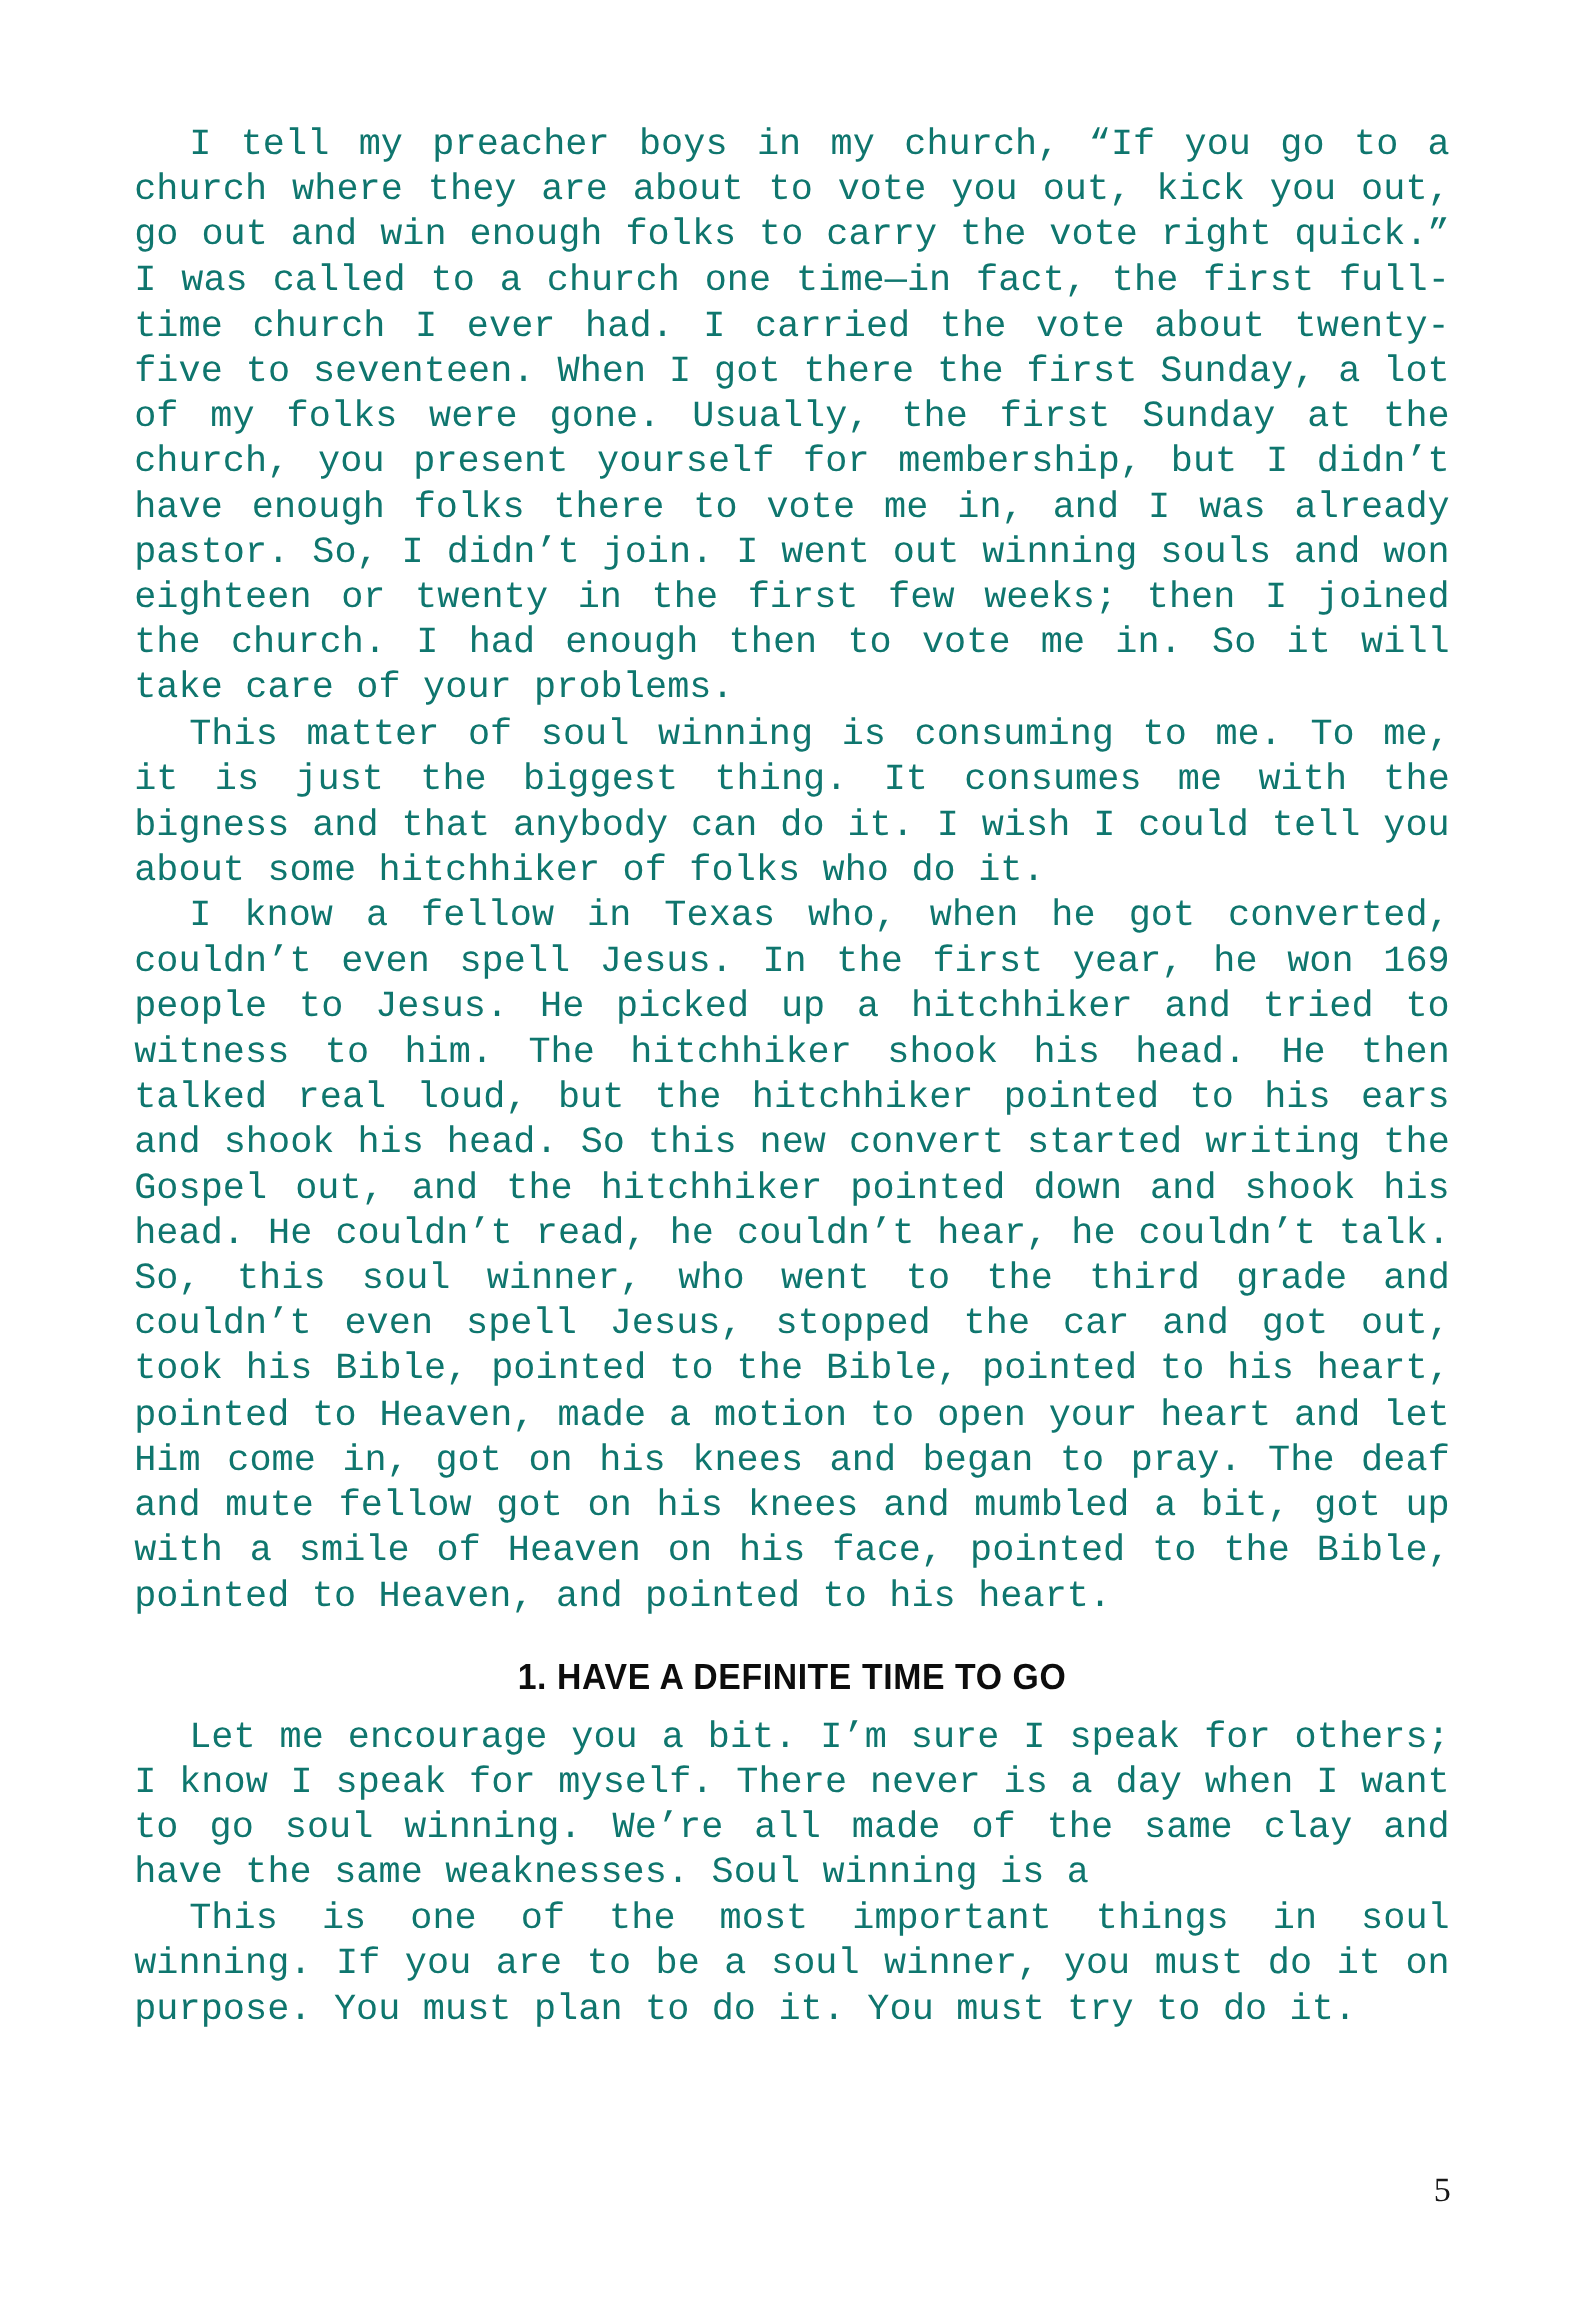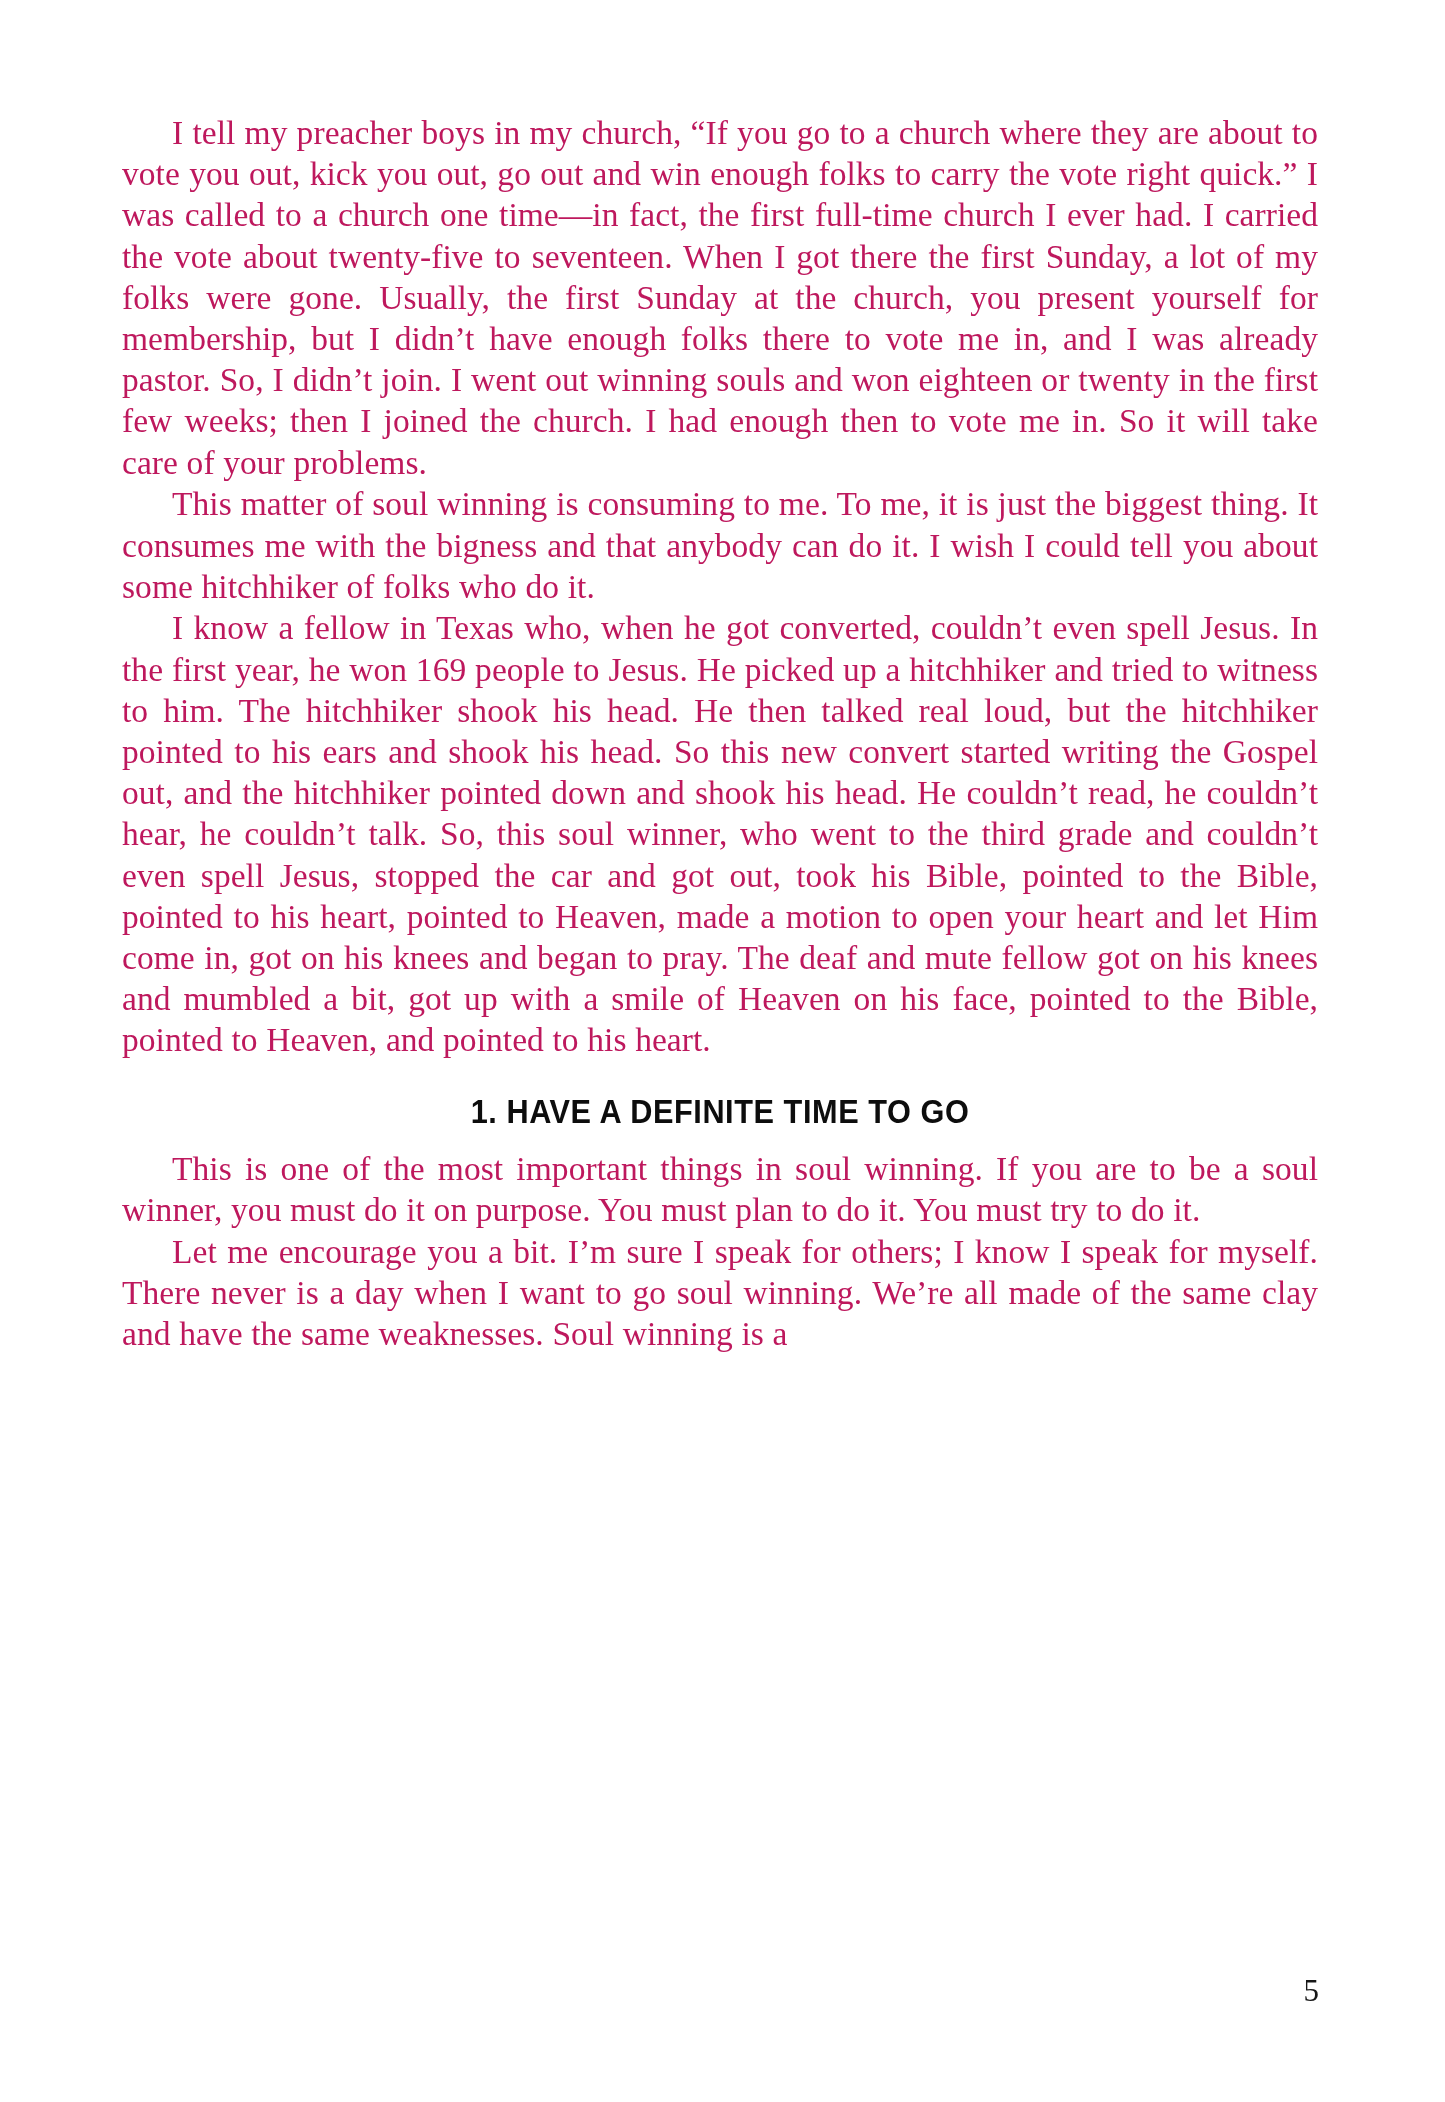--- a/index.html
+++ b/index.html
@@ -15,24 +15,24 @@
     overflow: hidden;
     box-sizing: border-box;
   }
   .text-column {
     position: absolute;
     left: 122px;
     top: 112px;
     width: 1196px;
   }
   .para {
-    font-family: Liberation Serif, serif;
+    font-family: Liberation Mono, monospace;
     font-size: 33.5px;
     line-height: 41.2px;
-    color: #be185d;
+    color: #0f766e;
     text-align: justify;
     text-justify: inter-word;
     text-indent: 50px;
     margin: 0 0 0.5px 0;
     -webkit-font-smoothing: antialiased;
     letter-spacing: 0.05px;
     word-spacing: 0.2px;
     hyphens: none;
   }
   .section-heading {
@@ -67,21 +67,21 @@
 
     <p class="para">I tell my preacher boys in my church, “If you go to a church where they are about to vote you out, kick you out, go out and win enough folks to carry the vote right quick.” I was called to a church one time—in fact, the first full-time church I ever had. I carried the vote about twenty-five to seventeen. When I got there the first Sunday, a lot of my folks were gone. Usually, the first Sunday at the church, you present yourself for membership, but I didn’t have enough folks there to vote me in, and I was already pastor. So, I didn’t join. I went out winning souls and won eighteen or twenty in the first few weeks; then I joined the church. I had enough then to vote me in. So it will take care of your problems.</p>
 
     <p class="para">This matter of soul winning is consuming to me. To me, it is just the biggest thing. It consumes me with the bigness and that anybody can do it. I wish I could tell you about some hitchhiker of folks who do it.</p>
 
     <p class="para">I know a fellow in Texas who, when he got converted, couldn’t even spell Jesus. In the first year, he won 169 people to Jesus. He picked up a hitchhiker and tried to witness to him. The hitchhiker shook his head. He then talked real loud, but the hitchhiker pointed to his ears and shook his head. So this new convert started writing the Gospel out, and the hitchhiker pointed down and shook his head. He couldn’t read, he couldn’t hear, he couldn’t talk. So, this soul winner, who went to the third grade and couldn’t even spell Jesus, stopped the car and got out, took his Bible, pointed to the Bible, pointed to his heart, pointed to Heaven, made a motion to open your heart and let Him come in, got on his knees and began to pray. The deaf and mute fellow got on his knees and mumbled a bit, got up with a smile of Heaven on his face, pointed to the Bible, pointed to Heaven, and pointed to his heart.</p>
 
 
     <h2 class="section-heading">1. HAVE A DEFINITE TIME TO GO</h2>
 
+    <p class="para">Let me encourage you a bit. I’m sure I speak for others; I know I speak for myself. There never is a day when I want to go soul winning. We’re all made of the same clay and have the same weaknesses. Soul winning is a</p>
+
     <p class="para">This is one of the most important things in soul winning. If you are to be a soul winner, you must do it on purpose. You must plan to do it. You must try to do it.</p>
-
-    <p class="para">Let me encourage you a bit. I’m sure I speak for others; I know I speak for myself. There never is a day when I want to go soul winning. We’re all made of the same clay and have the same weaknesses. Soul winning is a</p>
 
   </div>
 
   <div class="page-number">5</div>
 
 </div>
 
 </body></html>

